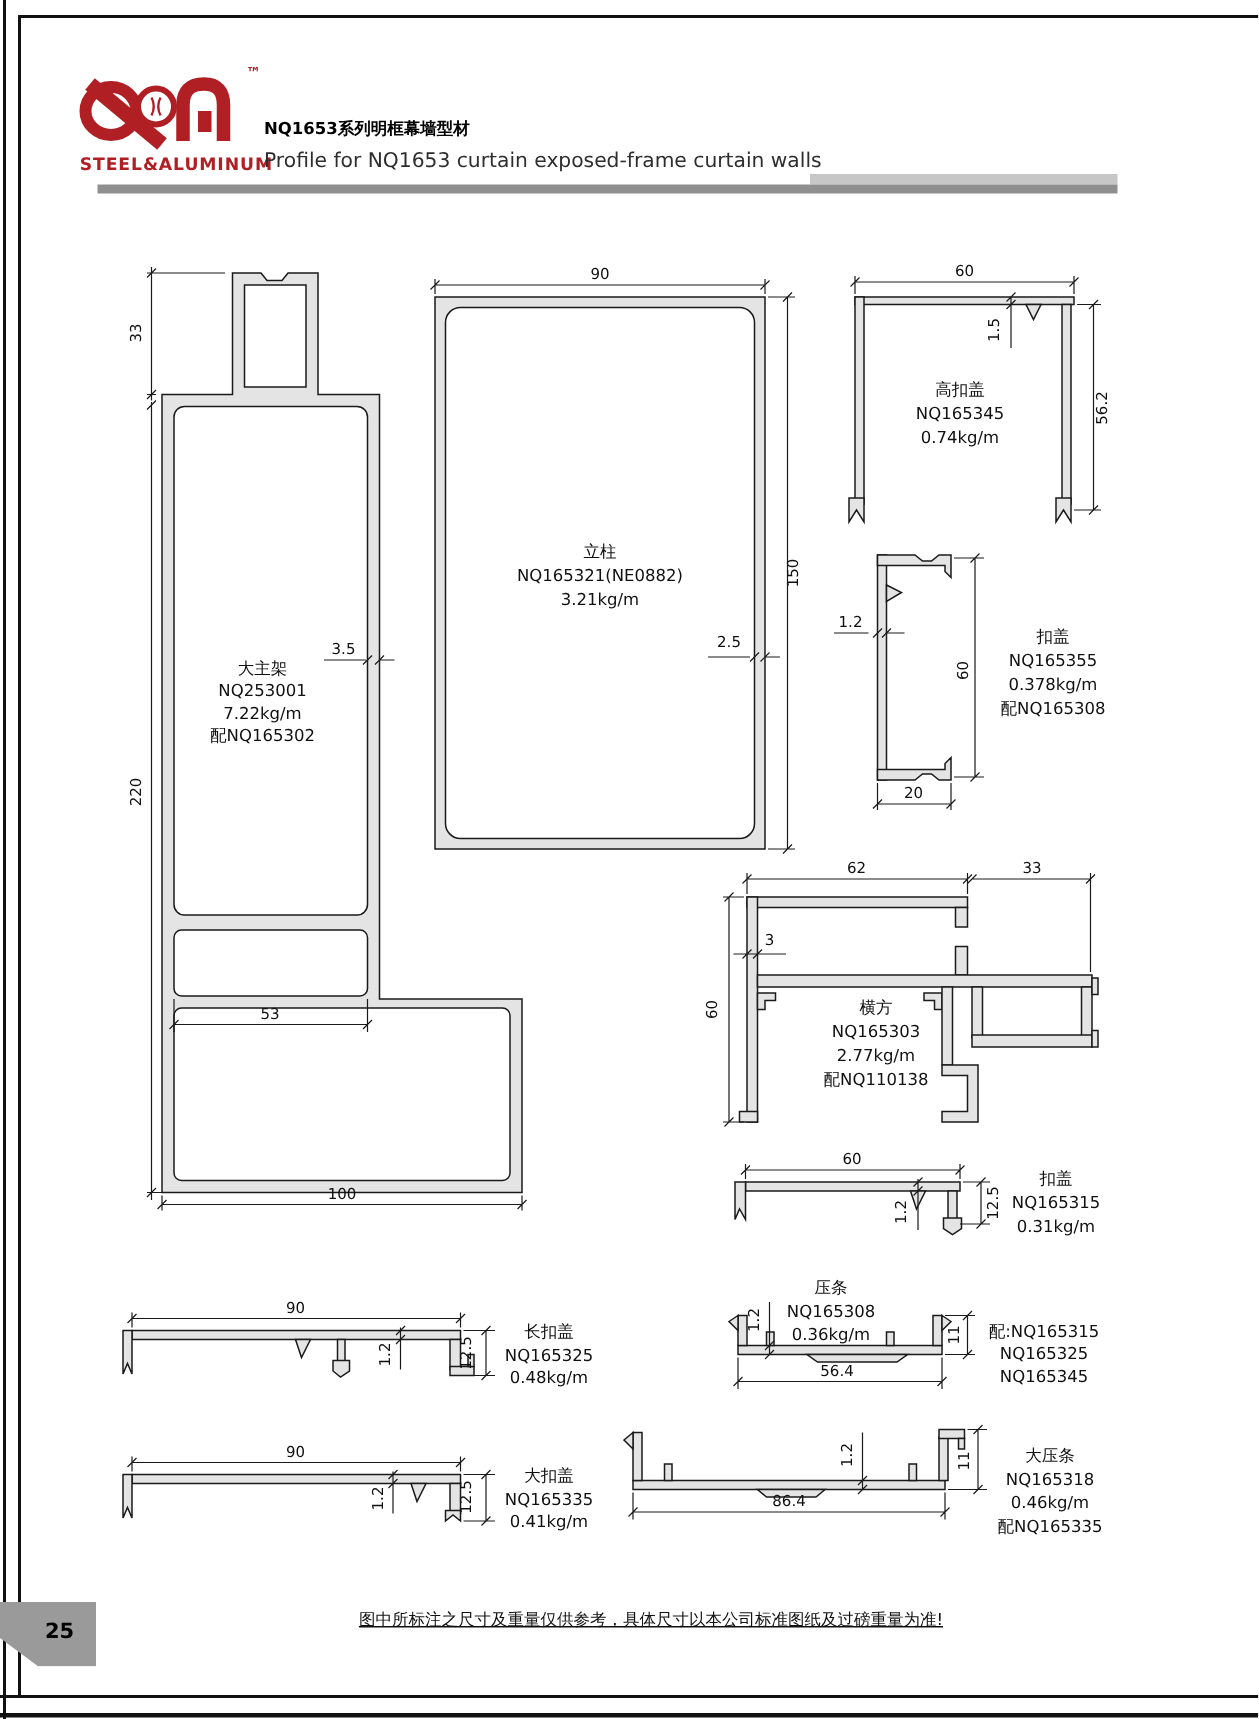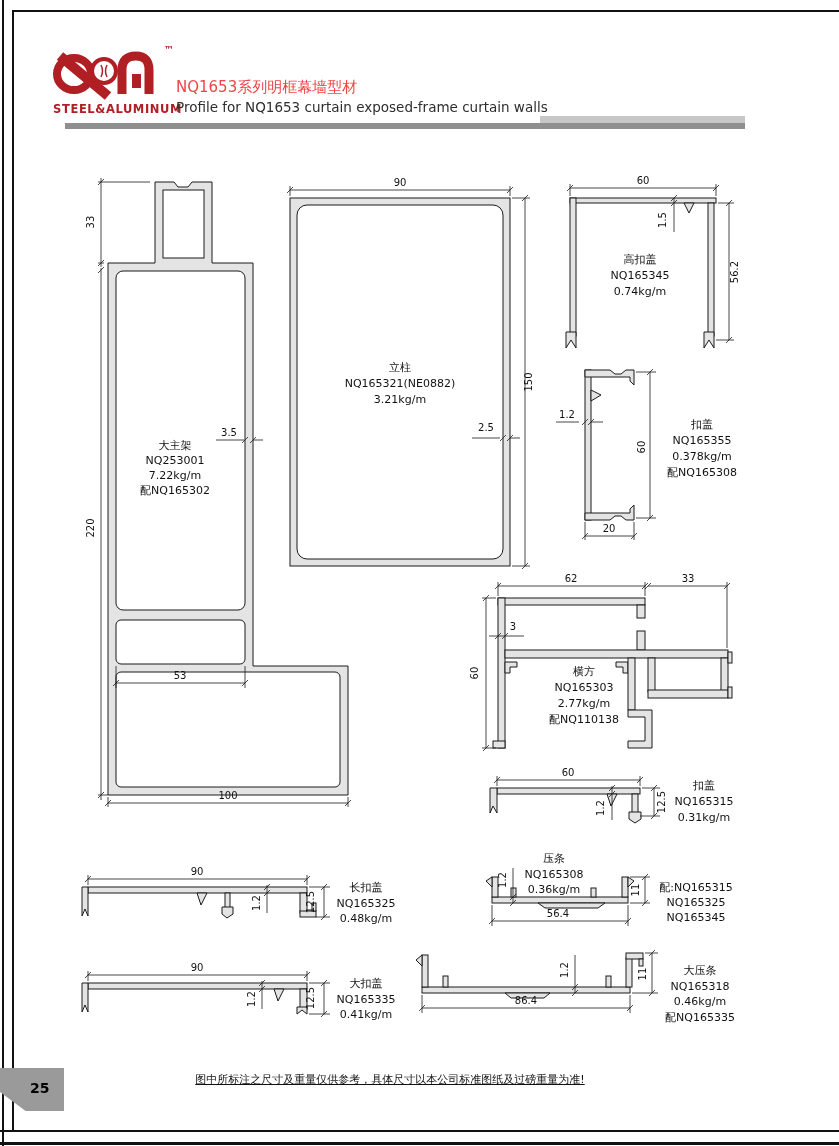--- a/index.html
+++ b/index.html
@@ -9,30 +9,30 @@
   .edge-left-outer{position:absolute;left:2px;top:0;width:2px;height:1146px;background:#111;}
   .edge-top{position:absolute;left:12px;top:10px;right:0;height:2px;background:#111;}
   .edge-left-inner{position:absolute;left:12px;top:10px;width:2px;height:1122px;background:#111;}
   .edge-bottom-1{position:absolute;left:0;top:1130px;right:0;height:2px;background:#111;}
   .edge-bottom-2{position:absolute;left:0;top:1142px;right:0;height:3px;background:#111;}
   
   .logo-wrap{position:absolute;left:52px;top:44px;width:130px;height:75px;}
   .logo-tm{position:absolute;left:112px;top:0px;font-size:10px;color:#b01f24;font-weight:bold;}
   .logo-sub{position:absolute;left:0px;top:58px;width:130px;font-size:11.5px;font-weight:bold;
             color:#b01f24;letter-spacing:0.6px;white-space:nowrap;text-align:right;}
-  .title-zh{position:absolute;left:176px;top:78px;font-size:15px;font-weight:normal;color:#ef4444;}
+  .title-zh{position:absolute;left:176px;top:78px;font-size:11px;font-weight:bold;color:#000000;}
   .title-en{position:absolute;left:176px;top:99px;font-size:13.5px;color:#2e2e2e;}
   .rule-light{position:absolute;left:540px;top:116px;width:205px;height:7px;background:#c7c7c7;}
   .rule-main{position:absolute;left:65px;top:123px;width:680px;height:6px;background:#8f8f8f;}
   
   .page-tag{position:absolute;left:0;top:1068px;width:64px;height:43px;background:#9a9a9a;
             clip-path:polygon(0 0,100% 0,100% 100%,40% 100%,0 56%);}
   .page-tag span{position:absolute;left:30px;top:12px;color:#000000;font-weight:bold;font-size:14px;}
   .foot-note{position:absolute;left:0;top:1072px;width:780px;text-align:center;
-             font-size:11px;color:#111;}
+             font-size:11px;color:#111;padding-left:44px;}
   .foot-note span{text-decoration:underline;}
   
   svg.cad{position:absolute;left:0;top:0;}
   .prof{fill:#e4e4e4;stroke:#1a1a1a;stroke-width:1;}
   .hole{fill:#ffffff;stroke:#1a1a1a;stroke-width:1;}
   .dim{stroke:#1a1a1a;stroke-width:0.8;fill:none;}
   .t{font-family:"DejaVu Sans",sans-serif;font-size:11px;fill:#111;text-anchor:middle;}
   .d{font-family:"DejaVu Sans",sans-serif;font-size:10px;fill:#111;text-anchor:middle;}
 </style>
 </head>

